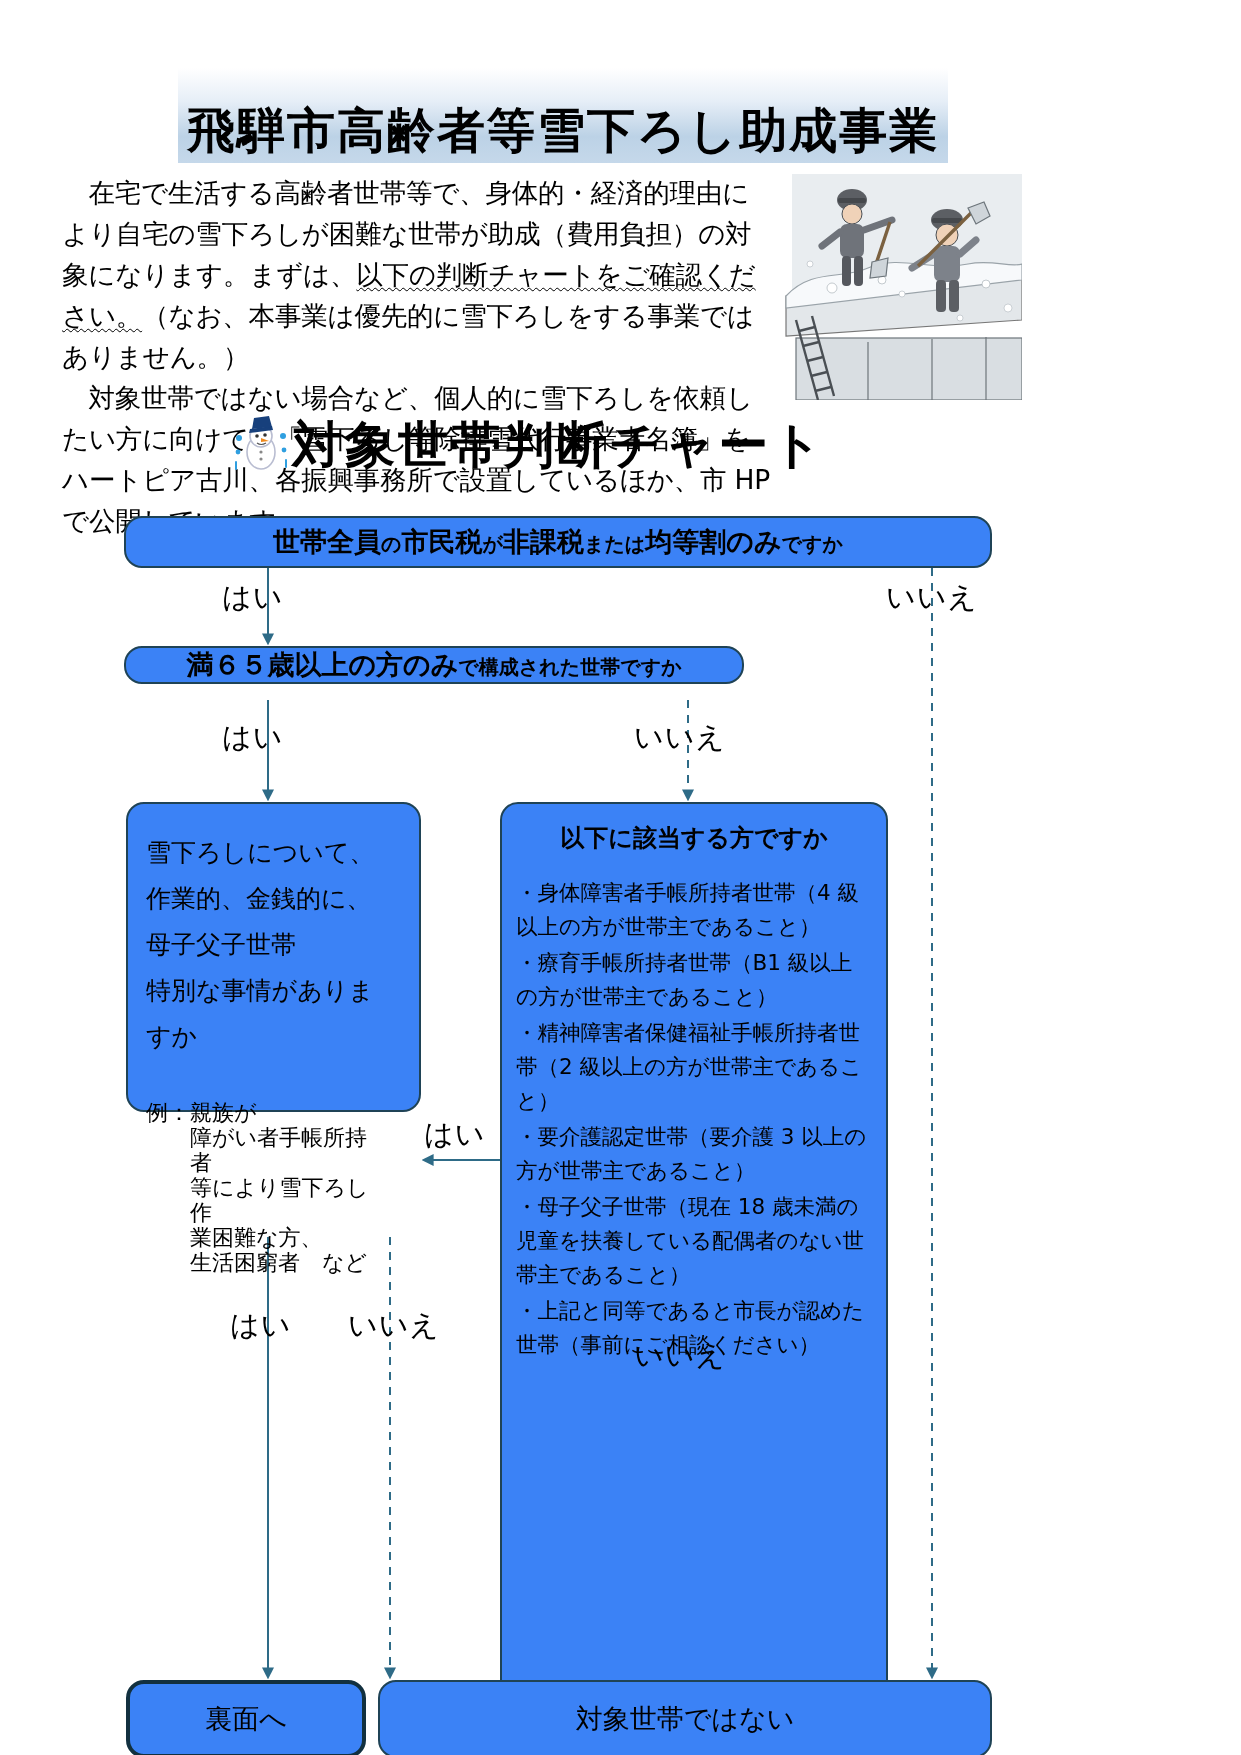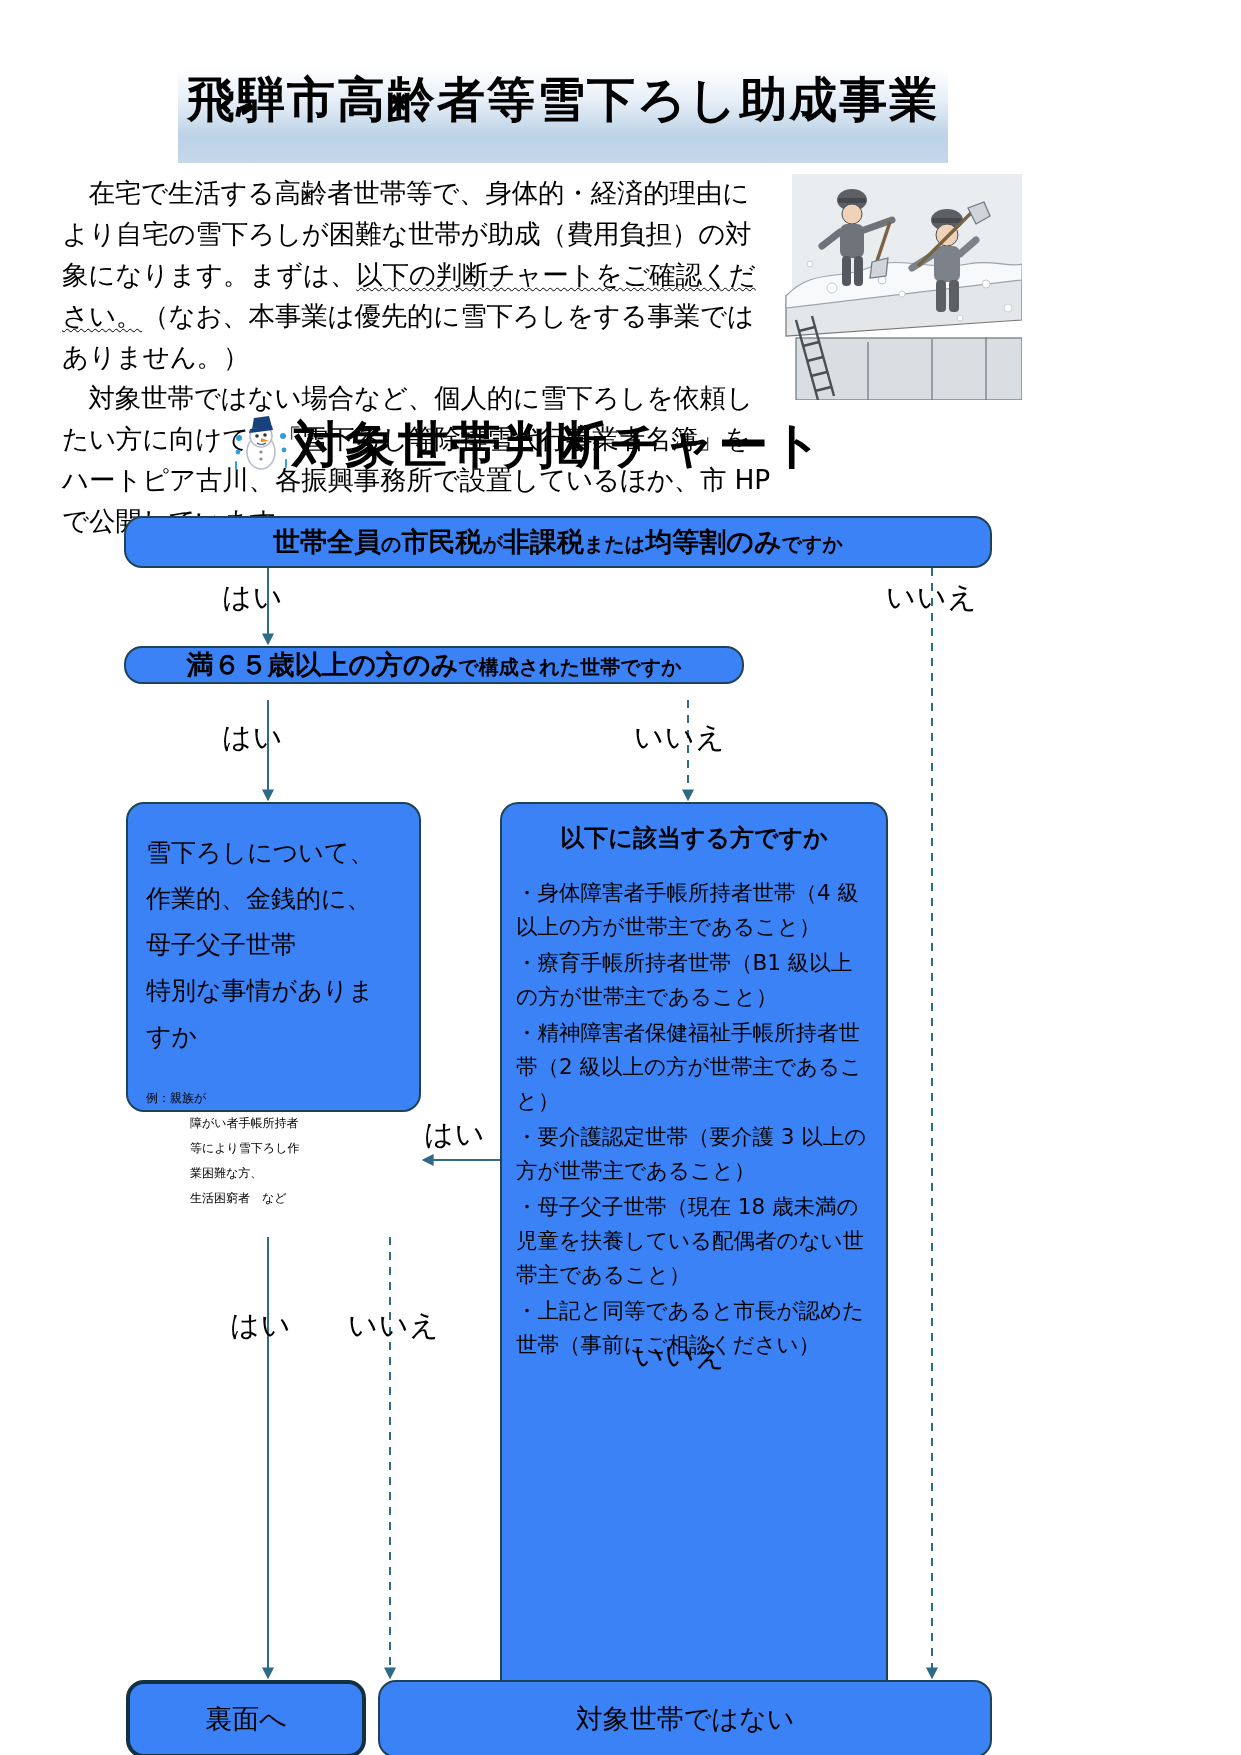--- a/index.html
+++ b/index.html
@@ -10,21 +10,21 @@
     color:#000;
     position:relative;
     overflow:hidden;
   }
   .page{position:relative;width:1241px;height:1755px;}
 
   
   .title-banner{
     position:absolute;left:178px;top:68px;width:770px;height:95px;
     background:linear-gradient(to bottom,#ffffff 0%,#e6eef7 35%,#bcd2e6 72%,#c5d8ea 100%);
-    display:flex;align-items:flex-start;justify-content:center;
+    display:flex;align-items:flex-end;justify-content:center;
   }
   .title-text{
     font-size:48px;font-weight:bold;letter-spacing:2px;
     color:#000;white-space:nowrap;
     font-family:"DejaVu Sans","Liberation Sans",sans-serif;
   }
 
   
   .intro{
     position:absolute;left:62px;top:172px;width:712px;
@@ -77,21 +77,21 @@
   #node-tax .inner{font-size:27px;white-space:nowrap;}
 
   
   #node-age{left:124px;top:146px;width:620px;height:38px;}
   #node-age .inner{font-size:27px;white-space:nowrap;}
 
   
   #node-family{left:126px;top:302px;width:295px;height:310px;
     padding:26px 30px 10px 18px;}
   #node-family .line{font-size:25px;line-height:46px;white-space:nowrap;}
-  #node-family .ex{margin-top:26px;font-size:12px;line-height:25px;font-family:Liberation Serif, serif;}
+  #node-family .ex{margin-top:40px;font-size:22px;line-height:25px;font-family:Liberation Serif, serif;}
   #node-family .ex .hang{padding-left:44px;display:block;}
 
   
   #node-cond{left:500px;top:302px;width:388px;height:1000px;
     padding:18px 14px 10px 14px;}
   #node-cond .hd{font-size:24px;font-weight:bold;text-align:center;margin-bottom:22px;}
   #node-cond .item{font-size:21.5px;line-height:34px;margin-bottom:2px;}
 
   
   #node-back{left:126px;top:1180px;width:240px;height:78px;}

